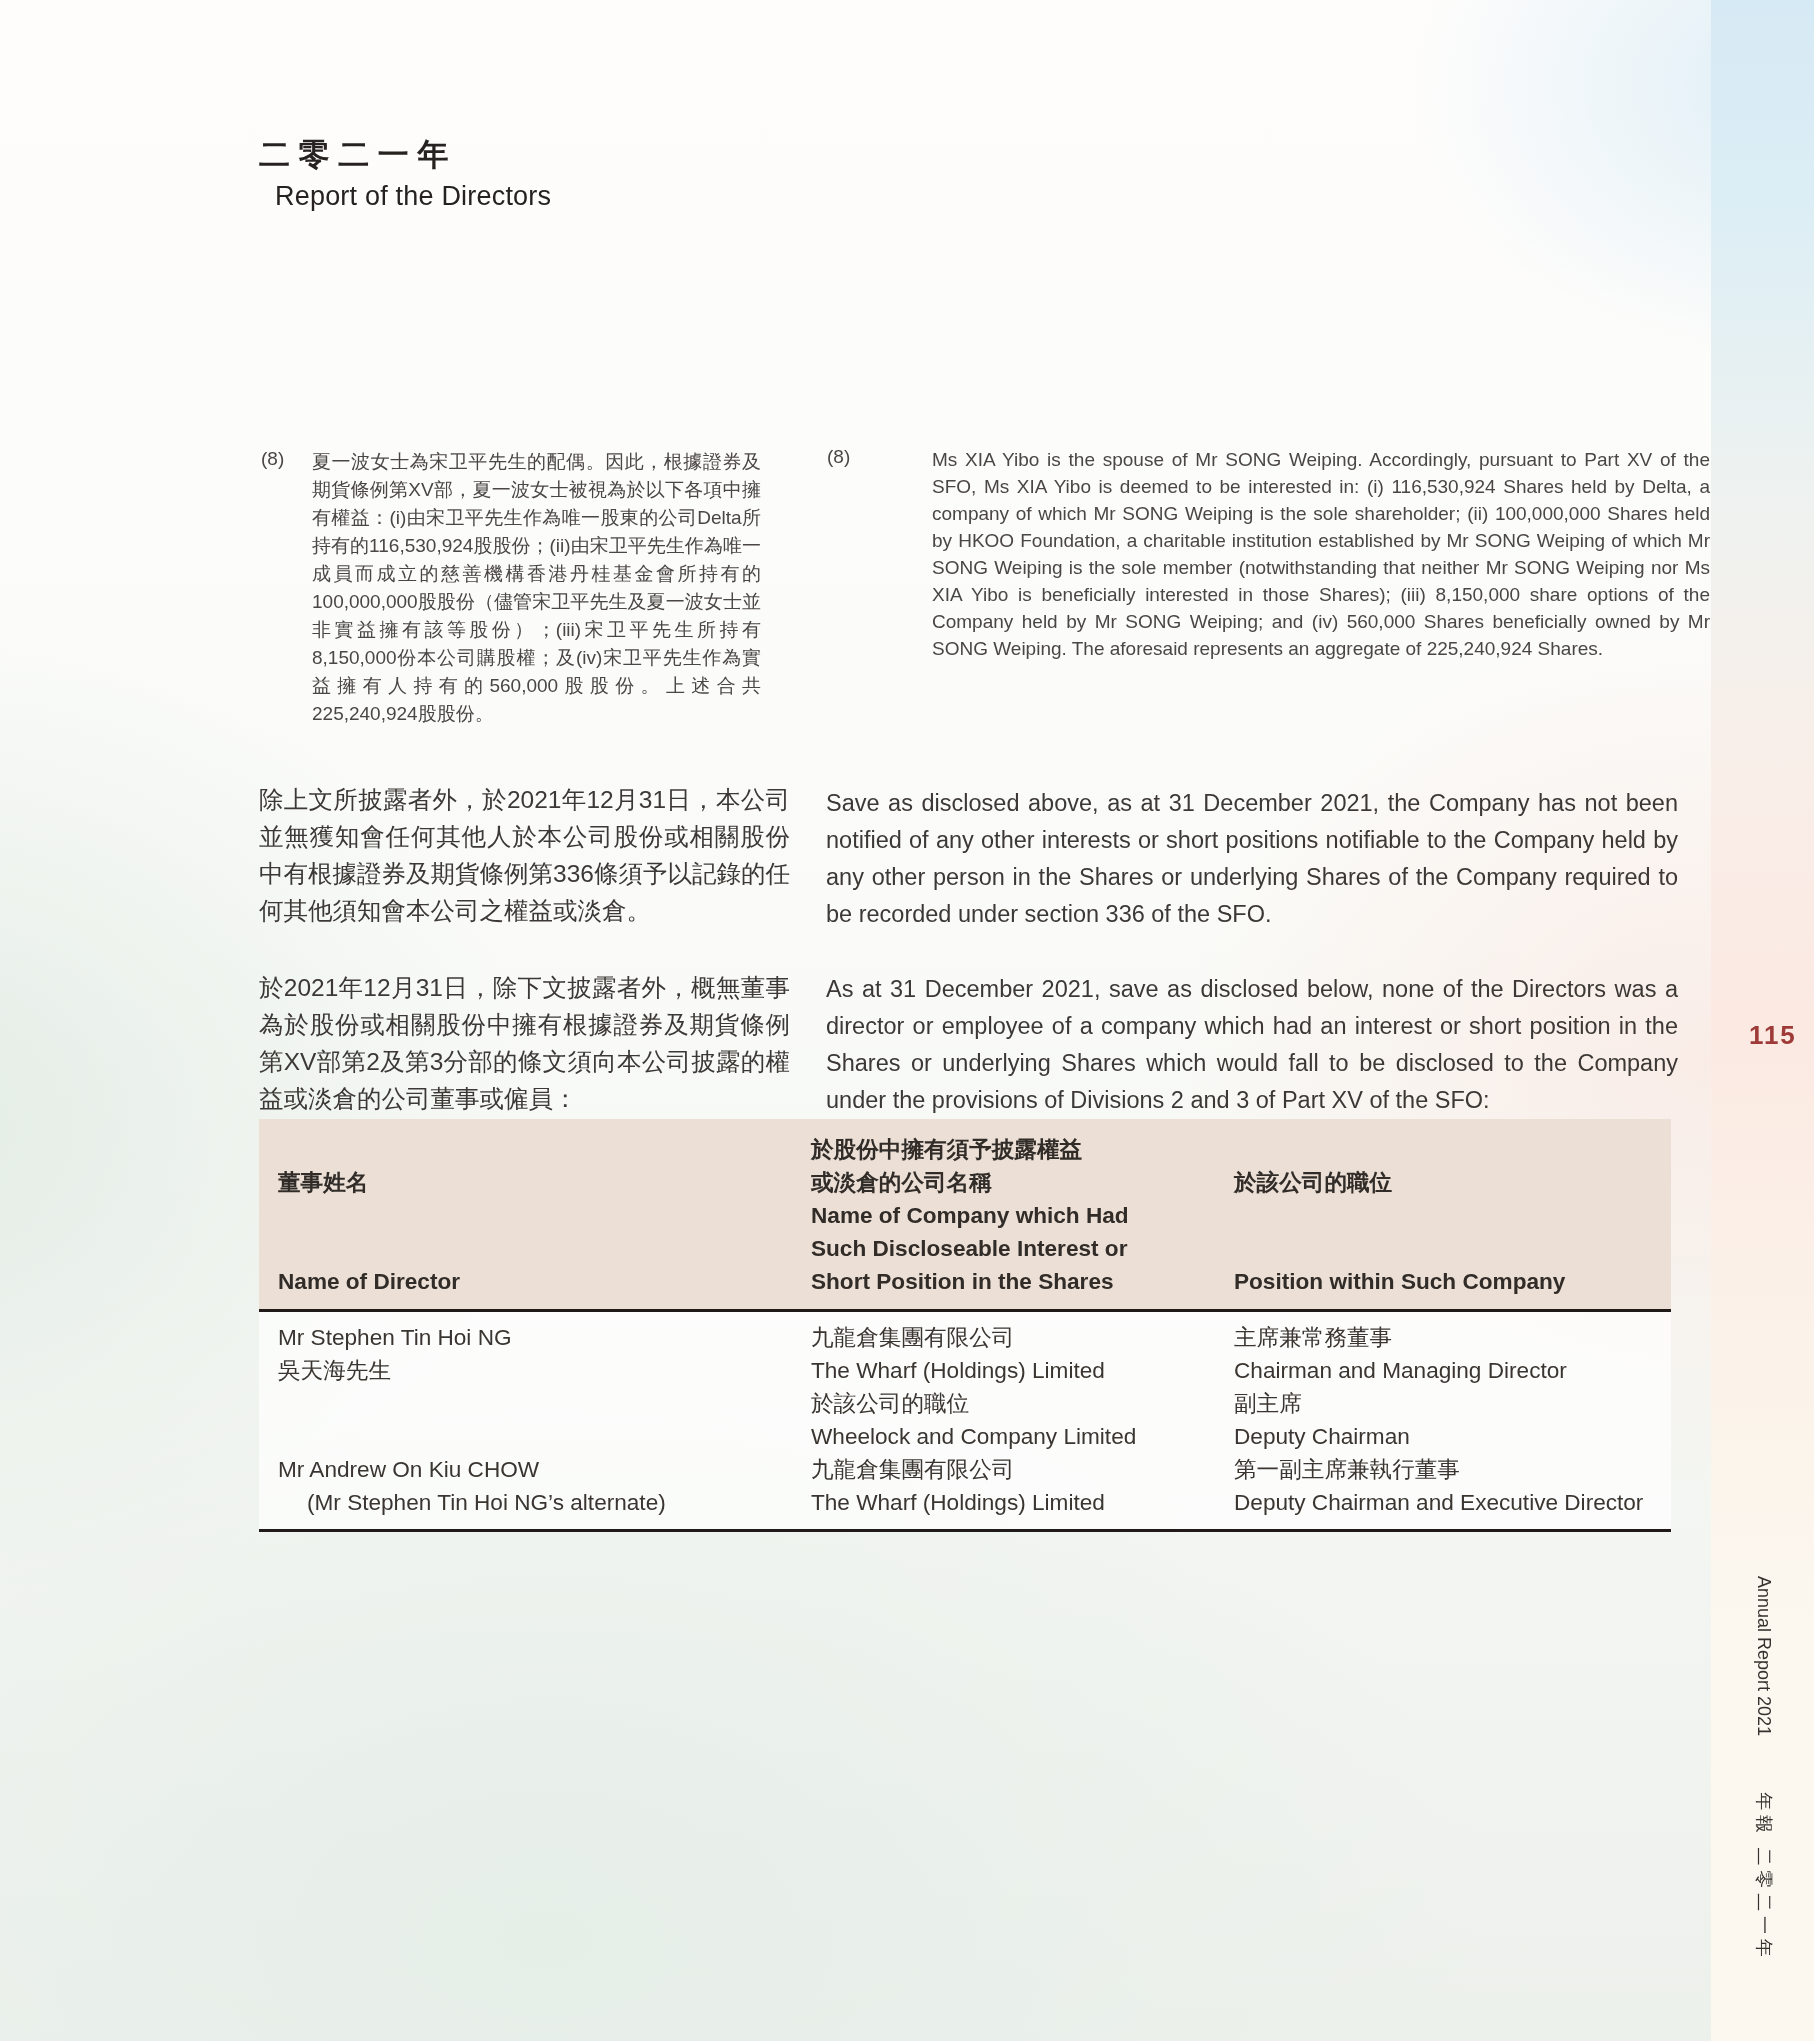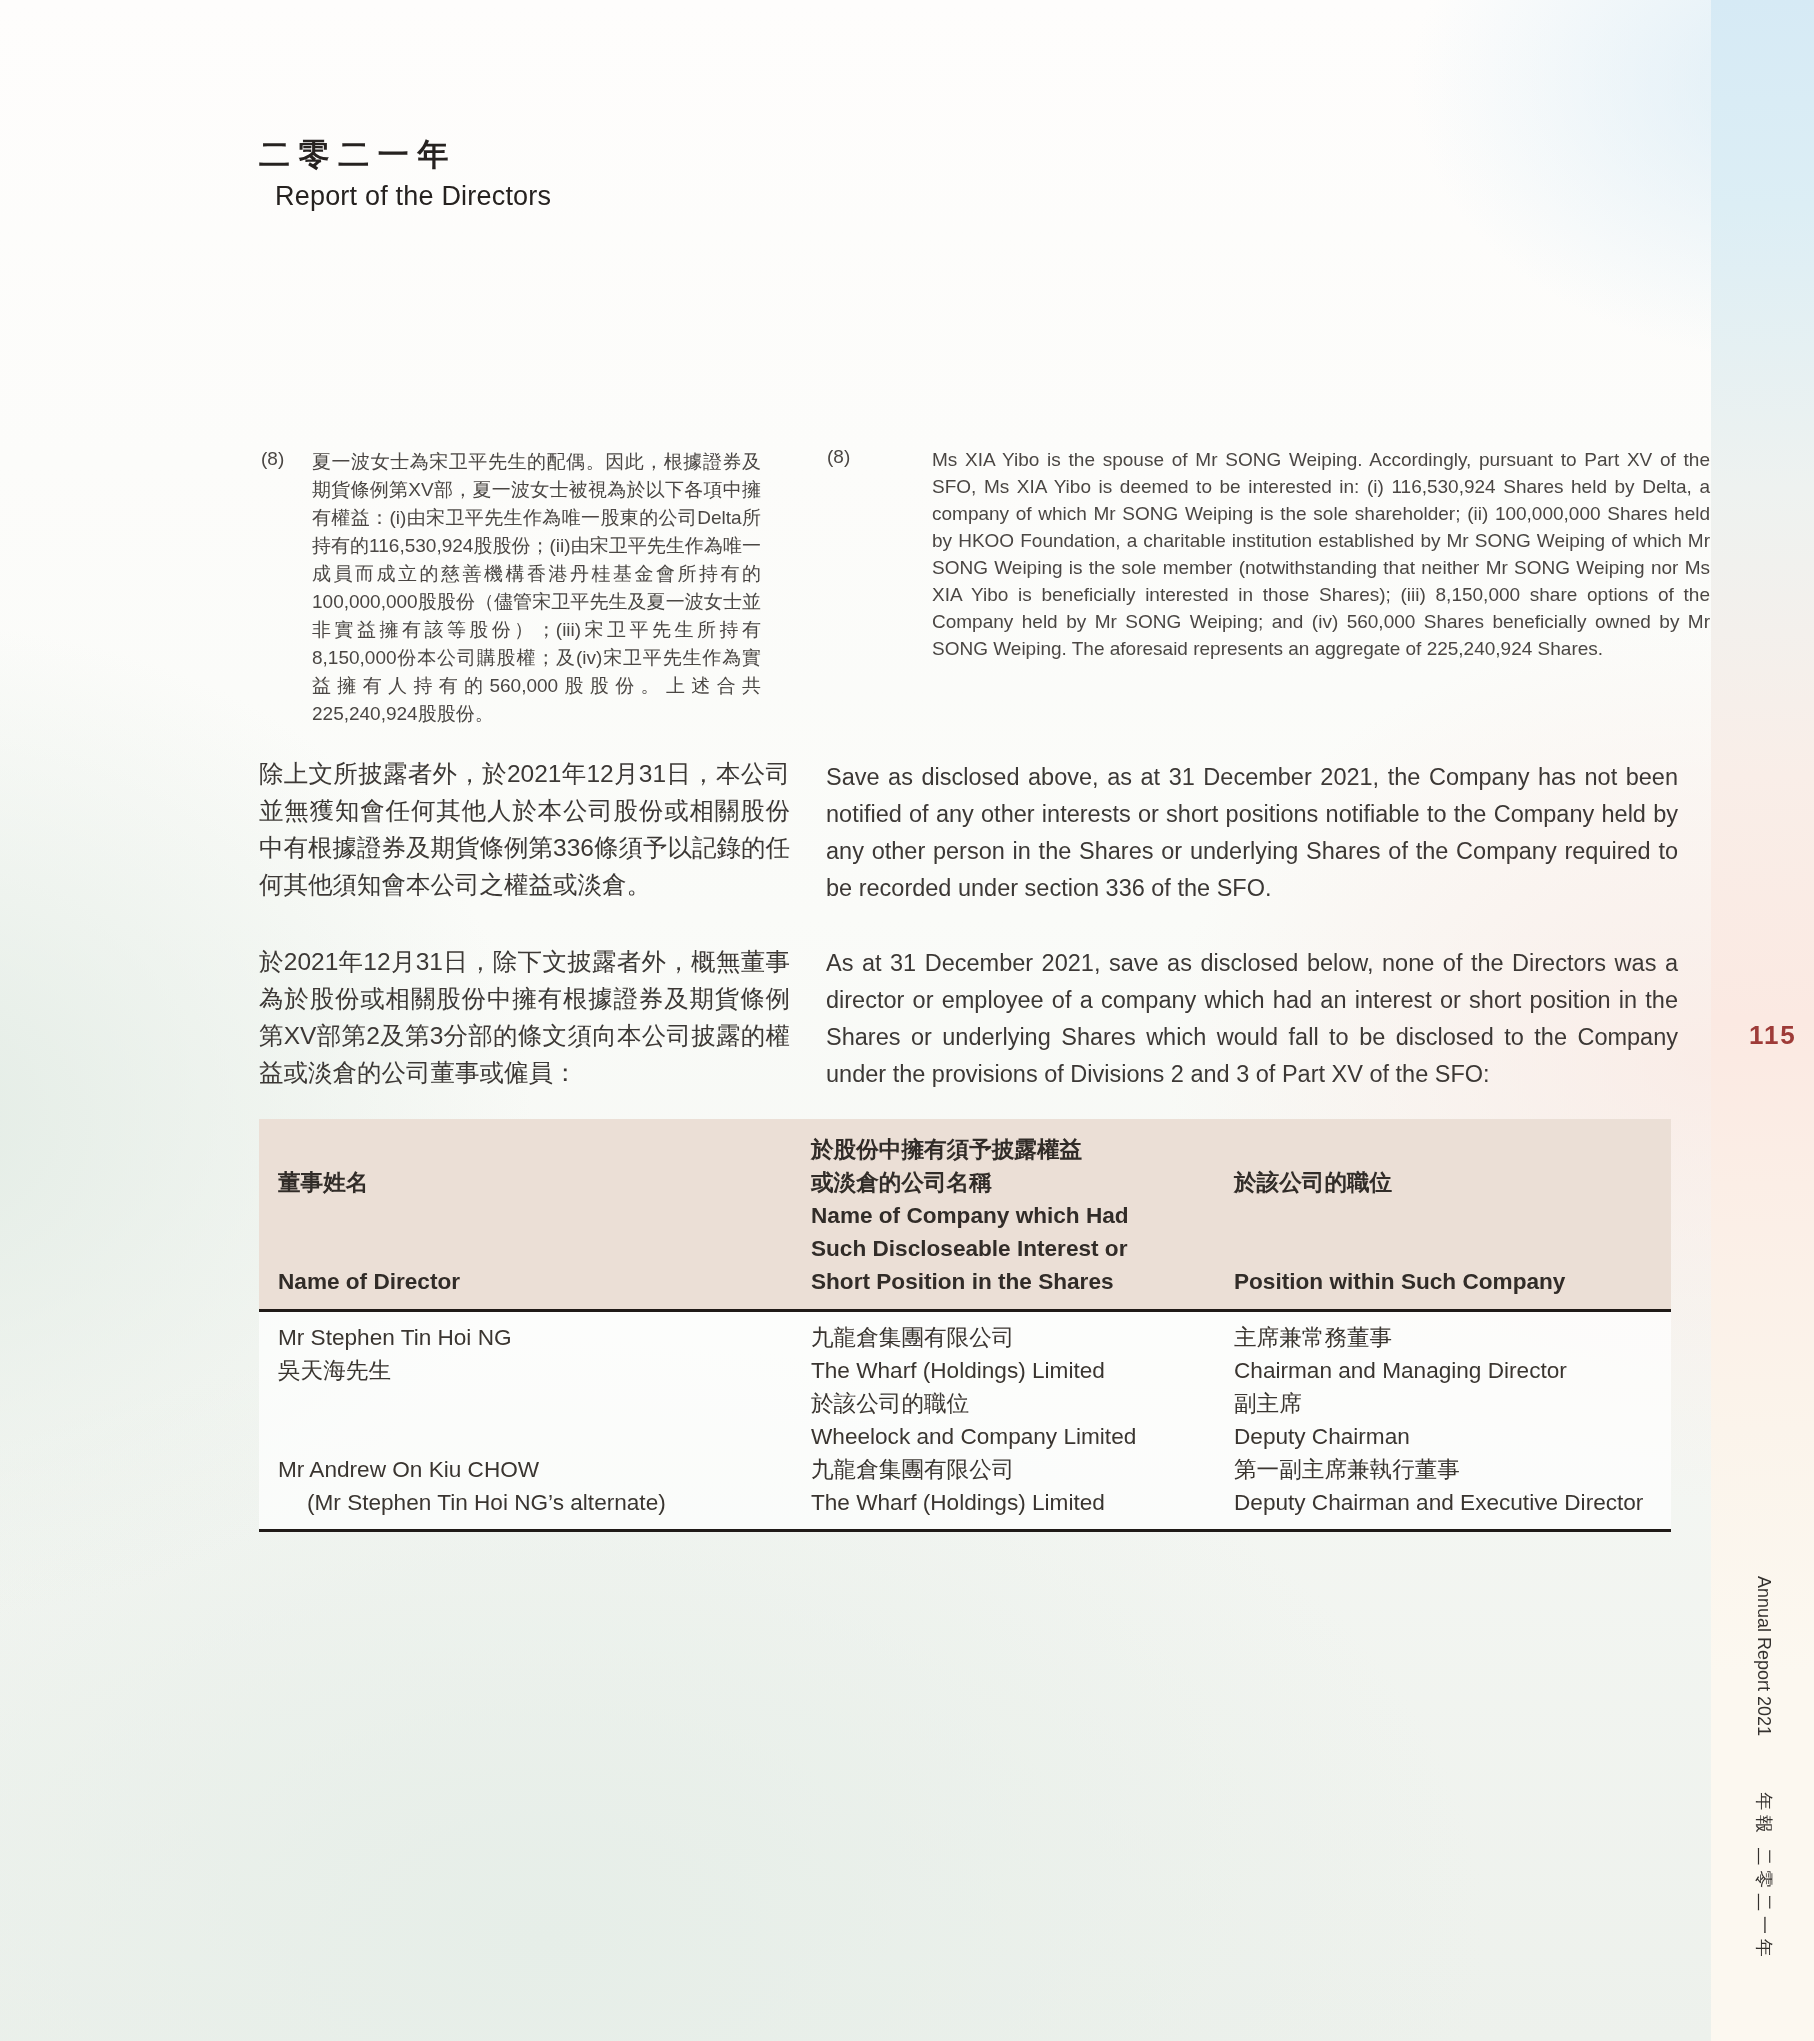--- a/index.html
+++ b/index.html
@@ -26,21 +26,21 @@
     font-weight:bold;font-size:31px;letter-spacing:8.6px;color:#262220;
   }
   .doc-title-en{
     position:absolute;left:275px;top:181px;
     font-size:27px;color:#262220;letter-spacing:0.2px;
   }
   .fn-marker{position:absolute;font-size:19px;color:#4a4643;}
   .fn-text{position:absolute;font-size:19px;color:#4a4643;text-align:justify;}
   .fn-zh{left:312px;width:449px;line-height:28px;top:448px;}
   .fn-en{left:932px;width:778px;line-height:27px;top:446px;}
-  .para{position:absolute;text-align:justify;color:#3c3835;}
+  .para{position:absolute;text-align:justify;color:#3c3835;margin-top:26px;}
   .para-zh{left:259px;width:531px;font-size:24.5px;line-height:37px;}
   .para-en{left:826px;width:852px;font-size:23.5px;line-height:37px;}
   .page-num{
     position:absolute;left:1735px;top:1020px;
     font-size:26px;font-weight:bold;letter-spacing:1.9px;color:#9e3b38;margin-left:14px;
   }
   .rtable{position:absolute;left:259px;top:1119px;width:1412px;}
   .thead{
     background:#ebdfd6;border-bottom:3.8px solid #201b18;
     display:grid;grid-template-columns:533px 423px auto;

